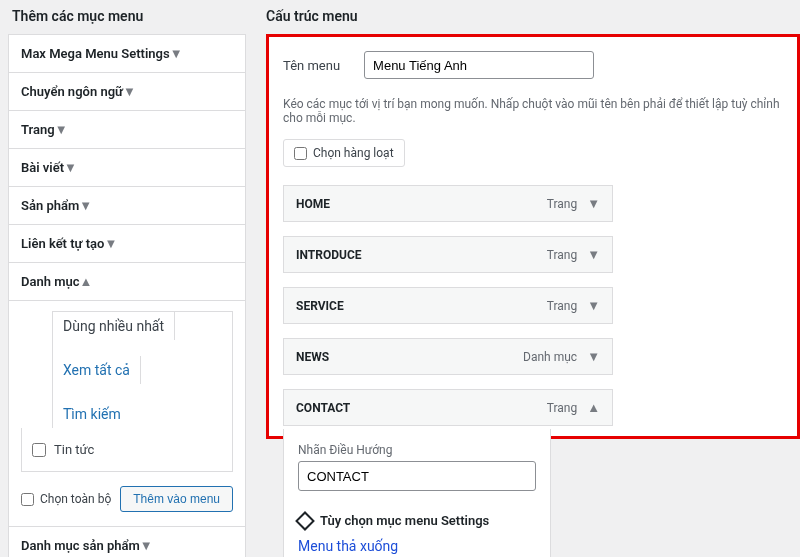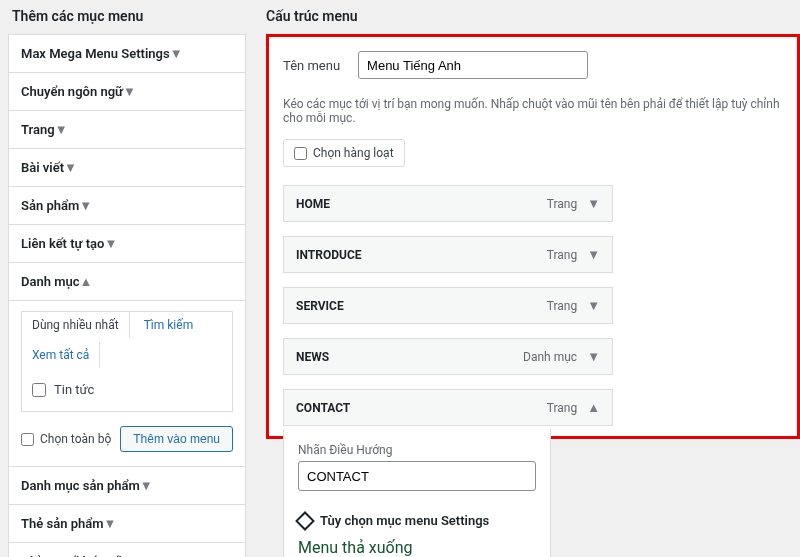--- a/index.html
+++ b/index.html
@@ -53,25 +53,26 @@
     .acc-caret {
       color: #787c82;
       font-size: 13px;
     }
     .acc-body {
       padding: 10px 12px 14px 12px;
       border-top: 1px solid #dcdcde;
     }
     .tabs {
       display: flex;
-      gap: 4px;
+      gap: 16px;
       border: 1px solid #dcdcde;
       border-bottom: none;
-      font-size: 12px;
+      font-size: 14px;
       flex-wrap: wrap;
+      margin-left: 31px;
     }
     .tab {
       padding: 6px 10px;
       color: #2271b1;
       cursor: pointer;
       border-right: 1px solid #dcdcde;
     }
     .tab.active {
       color: #3c434a;
       background: #fff;
@@ -117,21 +118,21 @@
       cursor: pointer;
     }
     .red-highlight {
       border: 3px solid #e60000;
       padding: 14px 14px 10px 14px;
       background: #fff;
     }
     .menu-name-row {
       display: flex;
       align-items: center;
-      gap: 18px;
+      gap: 24px;
       margin-bottom: 18px;
     }
     .menu-name-label {
       font-size: 13px;
       color: #3c434a;
     }
     input[type="text"].menu-name-input {
       border: 1px solid #8c8f94;
       padding: 4px 8px;
       font-size: 13px;
@@ -219,22 +220,22 @@
       color: #1d2327;
       margin-bottom: 10px;
     }
     .diamond-icon {
       width: 14px; height: 14px;
       border: 2px solid #1d2327;
       transform: rotate(45deg);
       display: inline-block;
     }
     .sub-label {
-      font-size: 16px;
-      color: #14532d;
+      font-size: 14px;
+      color: #1d4ed8;
     }
     .save-bar {
       display: flex;
       align-items: center;
       gap: 16px;
       padding: 10px 0 0 12px;
     }
   </style>
 </head>
 <body>
@@ -280,22 +281,22 @@
           </div>
       </div>
       <div class="acc-item">
         <div class="acc-header">
             <span>Danh mục</span>
             <span class="acc-caret">▲</span>
           </div>
         <div class="acc-body">
           <div class="tabs">
             <span class="tab active">Dùng nhiều nhất</span>
+            <span class="tab">Xem tất cả</span>
             <span class="tab" style="border-right:none">Tìm kiếm</span>
-            <span class="tab">Xem tất cả</span>
           </div>
           <div class="tab-panel">
             <label class="checklist-item">
               <input type="checkbox" style="">
               <span>Tin tức</span>
             </label>
           </div>
           <div class="acc-footer">
             <label class="select-all">
               <input type="checkbox" style="">

